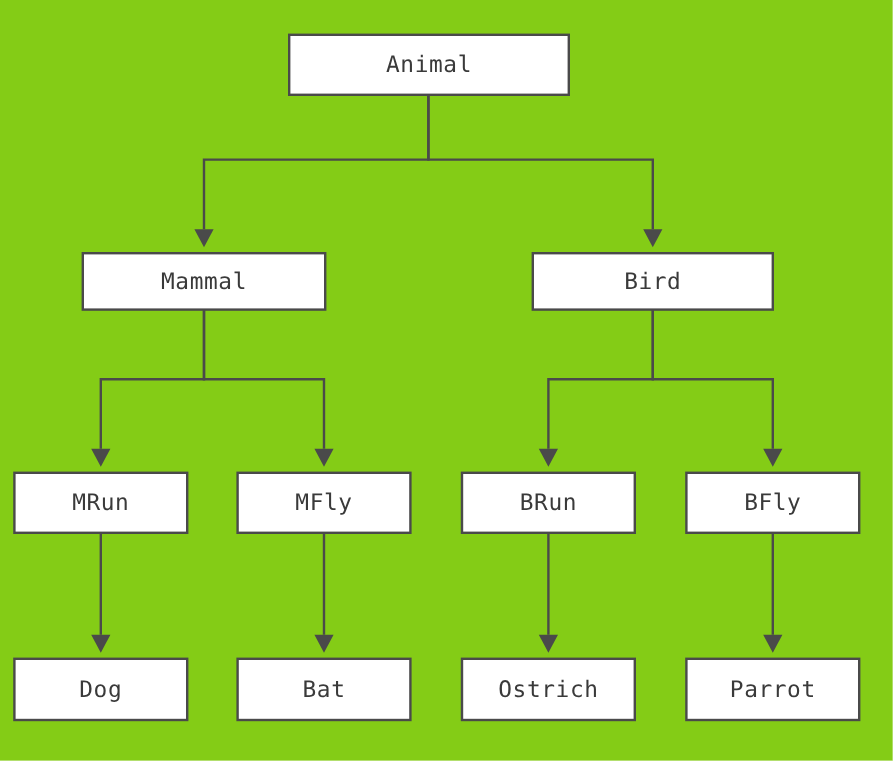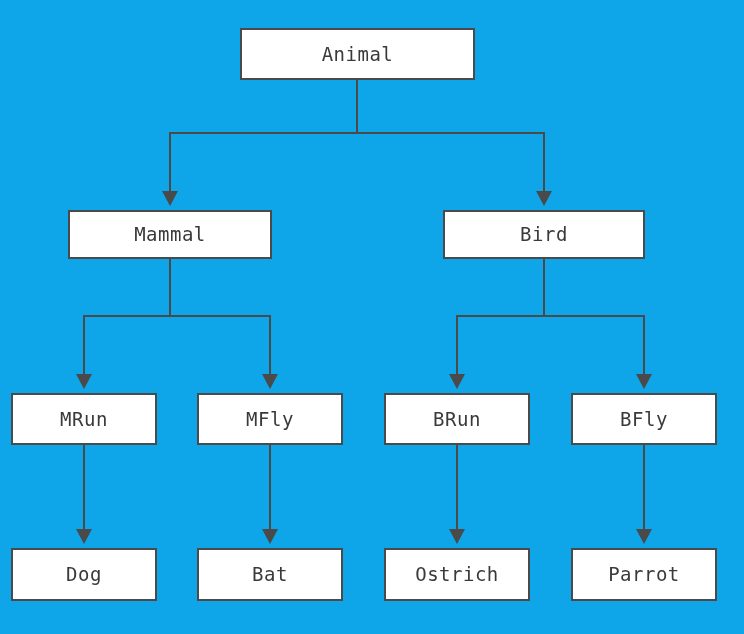--- a/index.html
+++ b/index.html
@@ -11,21 +11,21 @@
   body {
     width: 744px;
     height: 634px;
     font-family: "DejaVu Sans Mono", "Liberation Mono", monospace;
     overflow: hidden;
   }
   #diagram-root {
     position: relative;
     width: 744px;
     height: 634px;
-    background: #0ea5e9;
+    background: #84cc16;
   }
   svg#diagram-svg {
     display: block;
     width: 744px;
     height: 634px;
   }
   .node-box {
     fill: #ffffff;
     stroke: #4a4a4a;
     stroke-width: 2;

